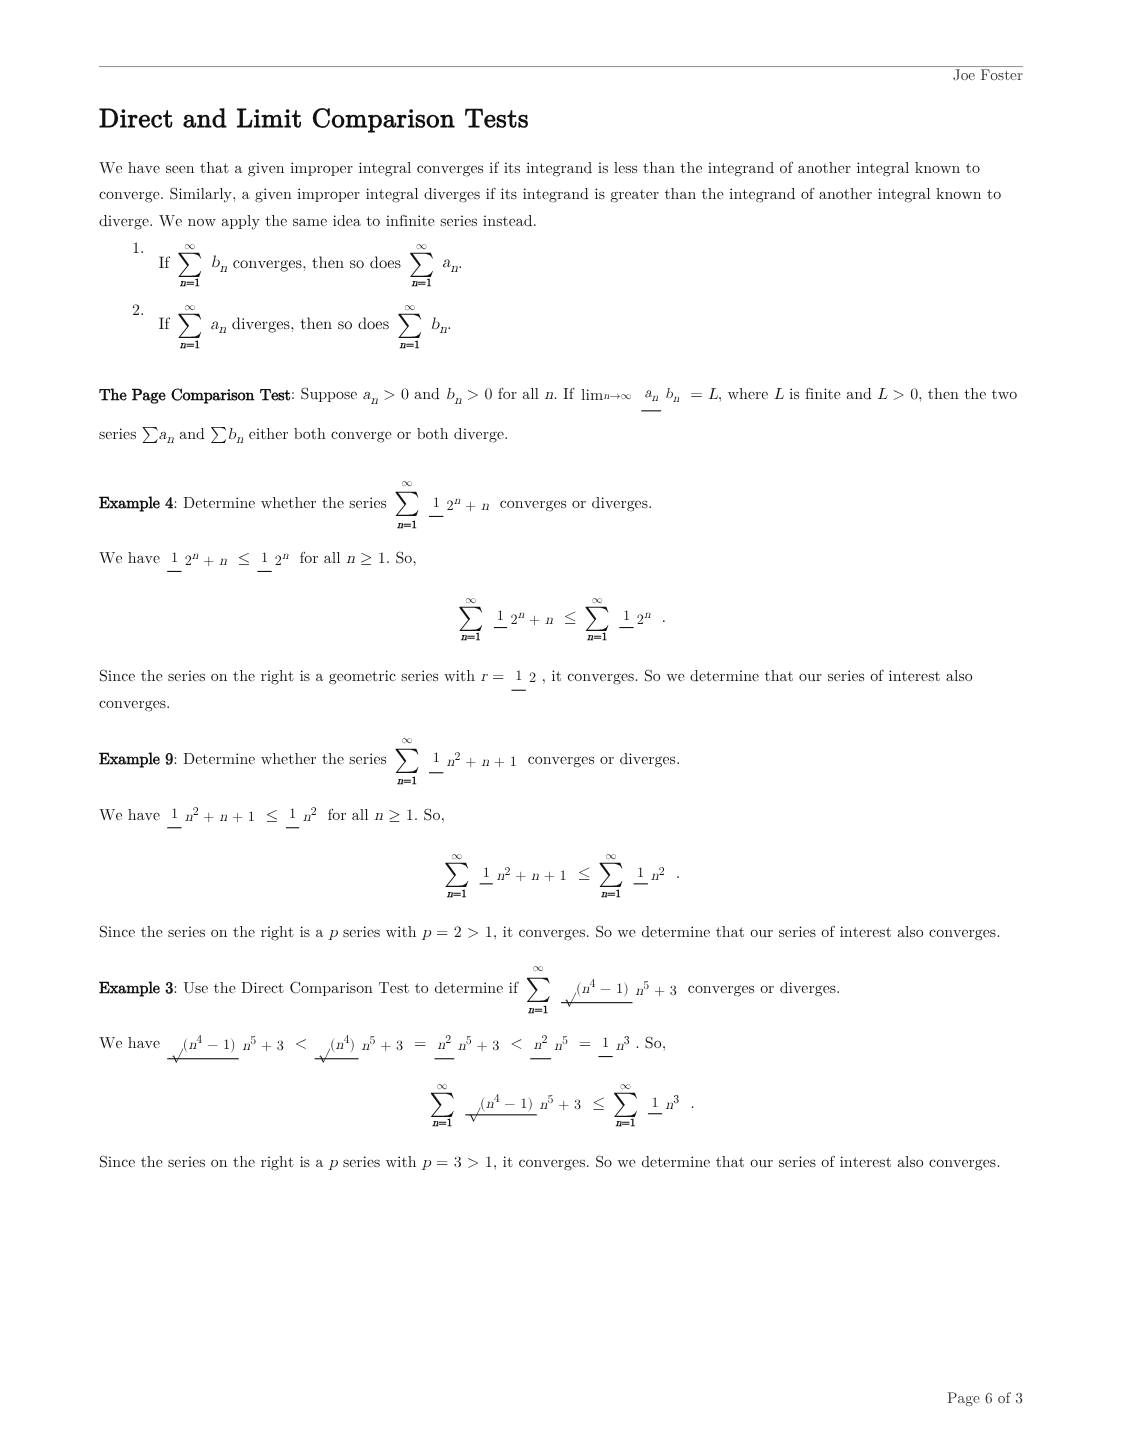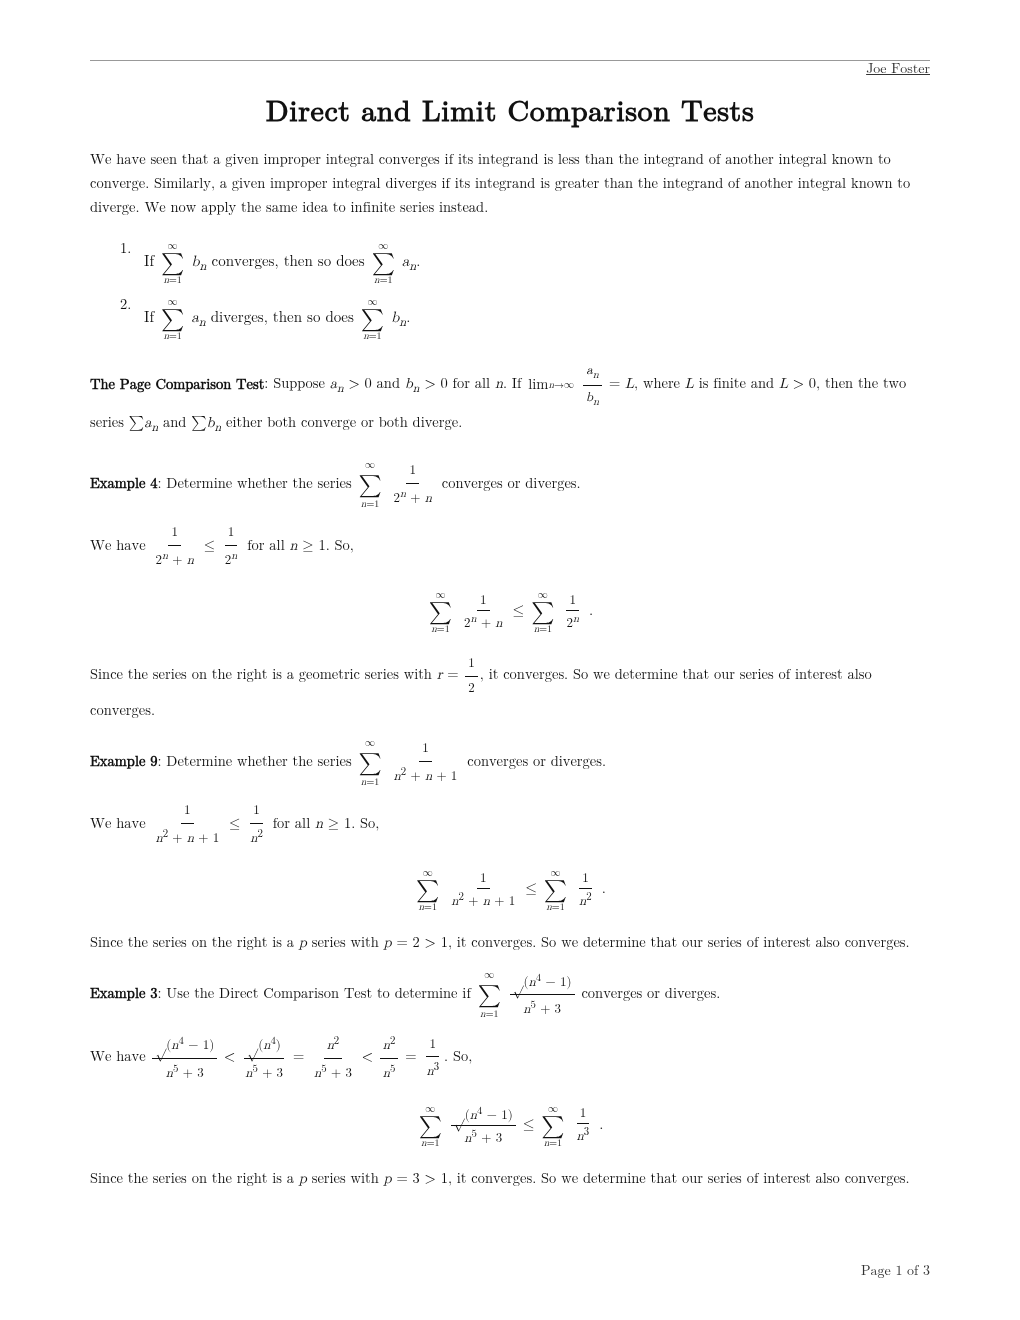--- a/index.html
+++ b/index.html
@@ -19,33 +19,31 @@
     .header-line {
       border-top: 1px solid #999;
       display: flex;
       justify-content: flex-end;
       padding-bottom: 6px;
       margin-bottom: 10px;
     }
     .author {
       font-size: 14px;
       color: #333;
-      text-decoration: underline;
     }
     h1.doc-title {
-      font-size: 30px;
+      font-size: 24px;
       font-weight: bold;
       margin-bottom: 18px;
       letter-spacing: 0.02em;
-      text-align: center;
     }
     .intro-text {
       font-size: 14.5px;
       line-height: 1.65;
-      margin-bottom: 20px;
+      margin-bottom: 4px;
     }
     .theorem-block {
       margin-bottom: 18px;
     }
     .list-item {
       display: flex;
       align-items: flex-start;
       margin-bottom: 10px;
       margin-left: 30px;
     }
@@ -66,21 +64,21 @@
     .footer {
       position: absolute;
       bottom: 40px;
       right: 90px;
       font-size: 14px;
       color: #333;
     }
     
     .frac {
       display: inline-flex;
-      flex-direction: column;
+      flex-direction: row;
       align-items: center;
       vertical-align: middle;
       margin: 0 2px;
     }
     .frac .num {
       border-bottom: 1px solid #111;
       padding: 0 3px 1px 3px;
       text-align: center;
       font-size: 13px;
     }
@@ -98,20 +96,21 @@
     }
     .sum-sym .sum-top {
       font-size: 10px;
     }
     .sum-sym .sum-main {
       font-size: 22px;
       line-height: 1;
     }
     .sum-sym .sum-bot {
       font-size: 10px;
+      font-weight: bold;
     }
     .paragraph {
       font-size: 14.5px;
       line-height: 1.65;
       margin-bottom: 12px;
     }
   </style>
 </head>
 <body>
 
@@ -355,16 +354,16 @@
       <span class="den"><em>n</em><sup>3</sup></span>
     </span>
     .
   </div>
 
   <div class="paragraph">
     Since the series on the right is a <em>p</em> series with <em>p</em> = 3 &gt; 1, it converges. So we determine that our series of interest also converges.
   </div>
 
   <div class="footer">
-    <span>Page 1 of 3</span>
+    <span>Page 6 of 3</span>
   </div>
 
 </div>
 
 </body></html>

